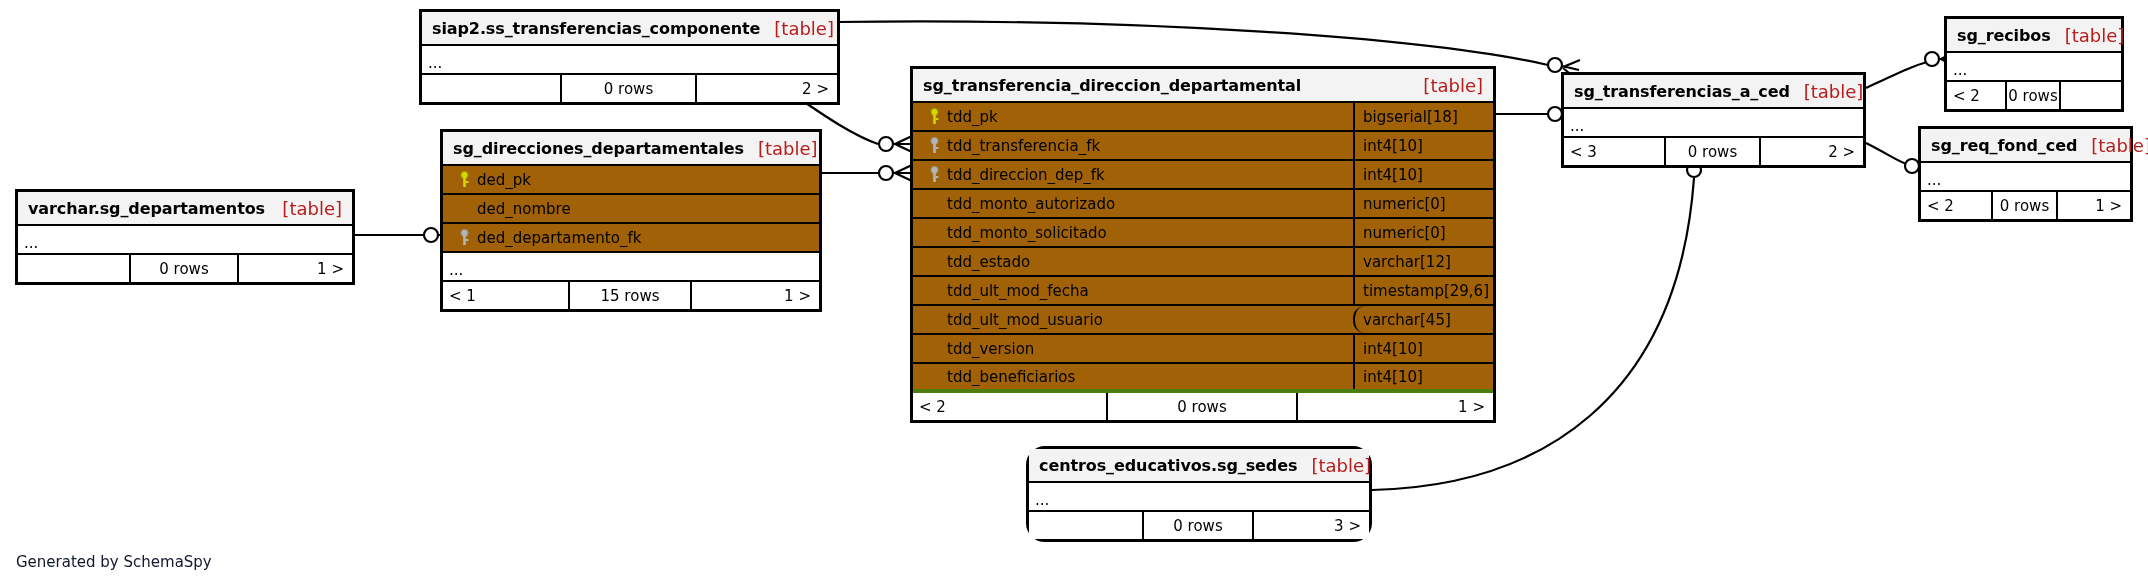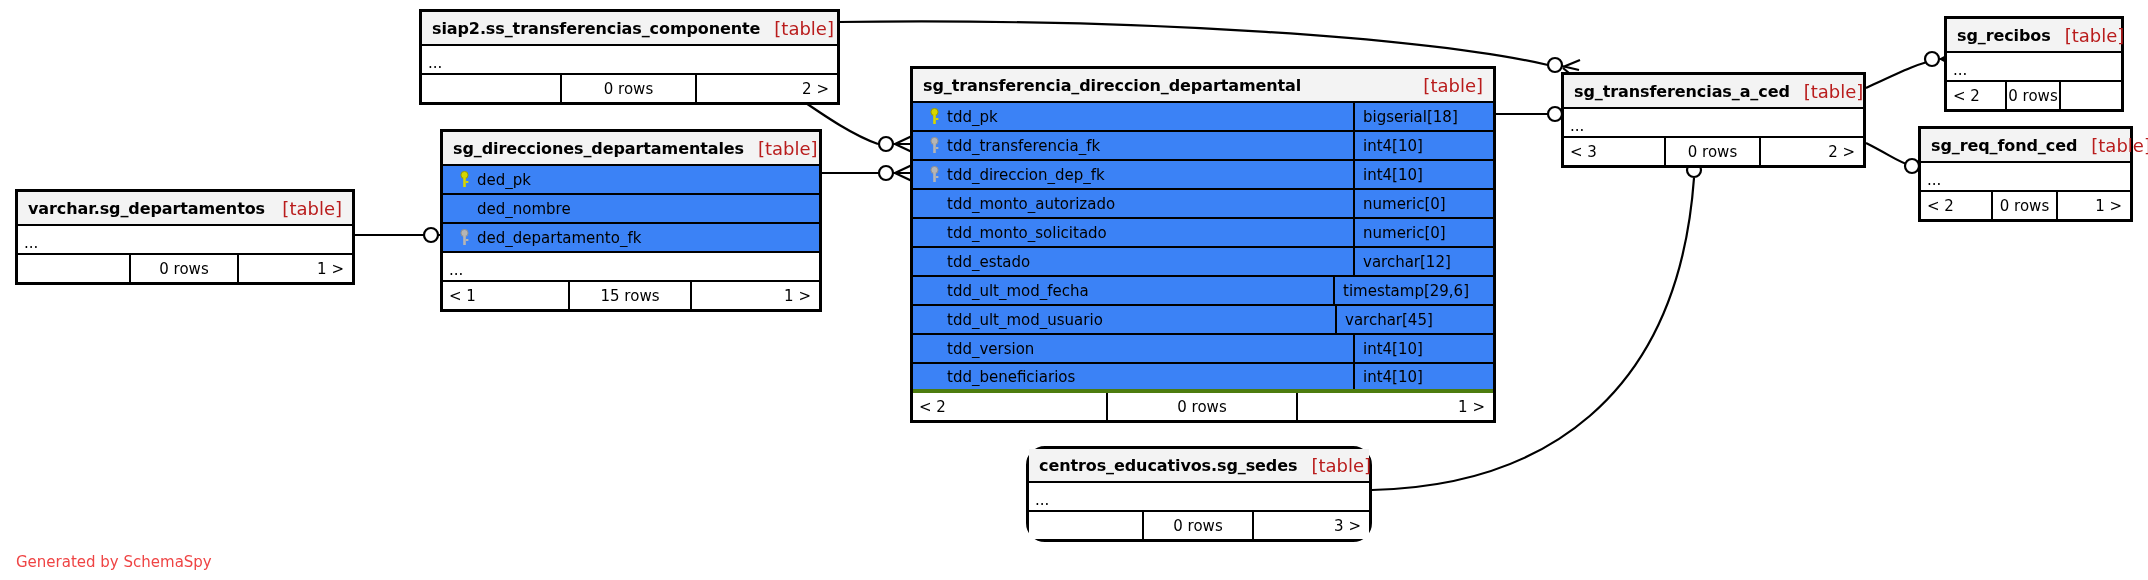--- a/index.html
+++ b/index.html
@@ -53,21 +53,21 @@
     font-size: 18px;
     color: #b91c1c;
     padding-left: 14px;
   }
   .row {
     display: flex;
     align-items: center;
     height: 29px;
     box-sizing: border-box;
     border-bottom: 2px solid #000000;
-    background: #3b82f6;
+    background: #a16207;
     white-space: nowrap;
   }
   .row:last-child { border-bottom: none; }
   .row .colname {
     flex: 1 1 auto;
     display: flex;
     align-items: center;
     font-size: 15px;
     color: #000000;
     padding-left: 8px;
@@ -129,21 +129,21 @@
     border-right: 2px solid #000000;
   }
   .fright {
     flex: 1 1 0;
     justify-content: flex-end;
     padding-right: 8px;
   }
   .genby {
     position: absolute;
     font-size: 15px;
-    color: #ef4444;
+    color: #0f172a;
     white-space: nowrap;
     z-index: 2;
   }
   svg.keyicon { display: block; }
 </style>
 </head>
 <body>
 
 <div id="canvas">
 
@@ -334,29 +334,29 @@
         <span>tdd_estado</span>
       </span>
       <span class="coltype" style="width:140px;">varchar[12]</span>
     </div>
 
     <div class="row">
       <span class="colname">
         <span class="keyslot"></span>
         <span>tdd_ult_mod_fecha</span>
       </span>
-      <span class="coltype" style="width:160px;">timestamp[29,6]</span>
+      <span class="coltype" style="width:140px;">timestamp[29,6]</span>
     </div>
 
     <div class="row">
       <span class="colname">
         <span class="keyslot"></span>
         <span>tdd_ult_mod_usuario</span>
       </span>
-      <span class="coltype" style="width:158px;">varchar[45]</span>
+      <span class="coltype" style="width:140px;border-radius:12px;">varchar[45]</span>
     </div>
 
     <div class="row">
       <span class="colname">
         <span class="keyslot"></span>
         <span>tdd_version</span>
       </span>
       <span class="coltype" style="width:140px;">int4[10]</span>
     </div>
 

